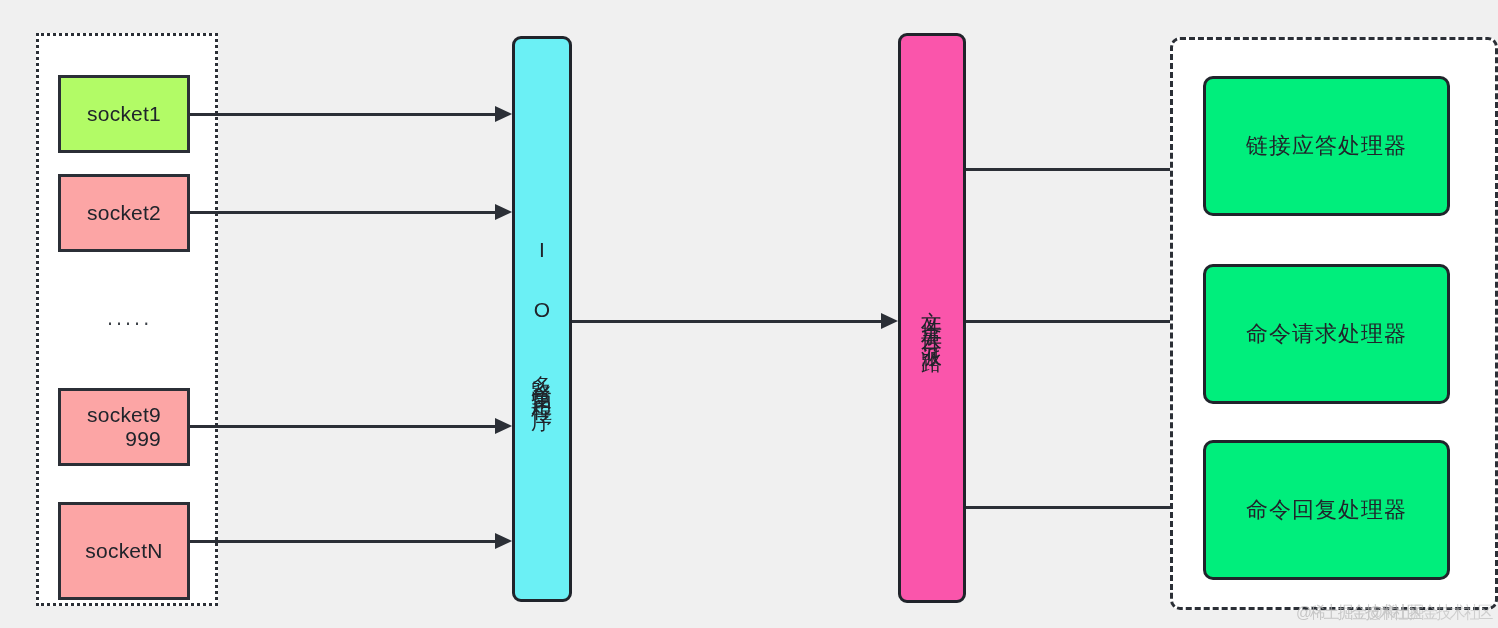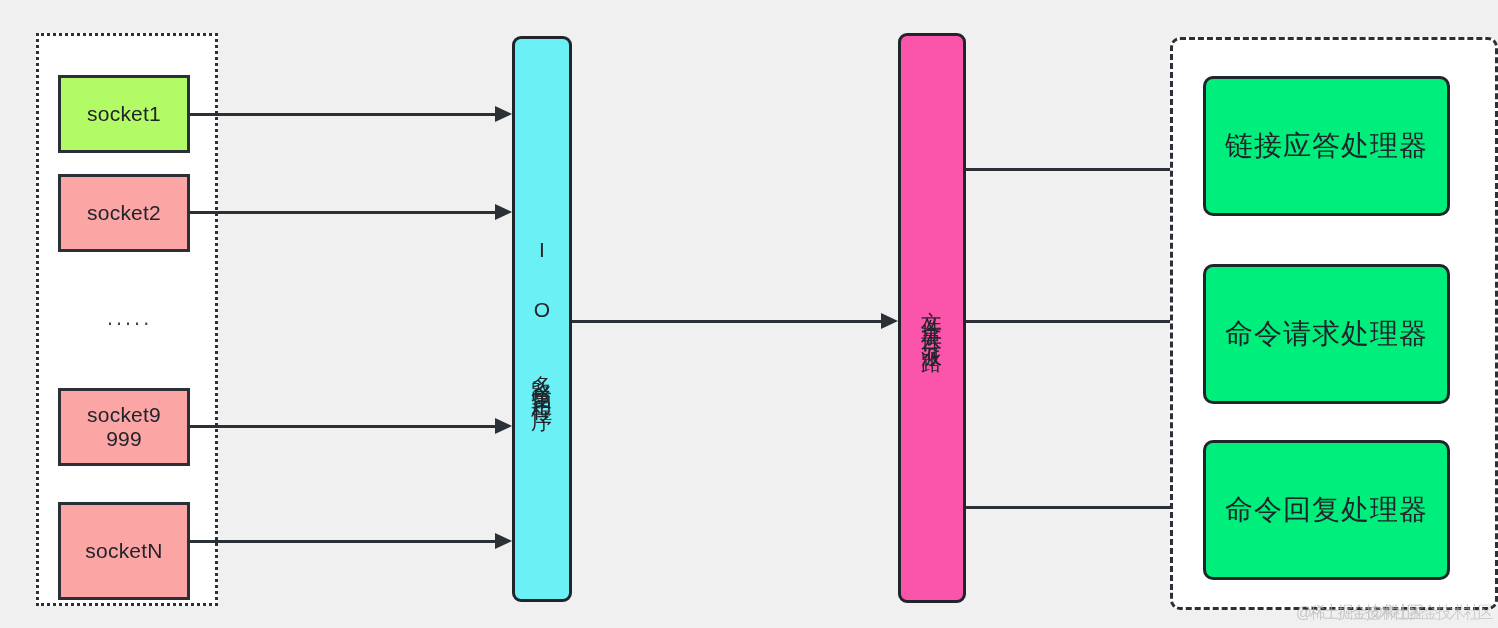--- a/index.html
+++ b/index.html
@@ -67,21 +67,21 @@
 
   
   .handler{
     position:absolute;
     left:1203px;width:247px;height:140px;
     background:#00ee7c;
     border:3px solid #20242b;
     border-radius:10px;
     box-sizing:border-box;
     display:flex;align-items:center;justify-content:center;
-    font-size:28px;
+    font-size:22px;
     letter-spacing:1px;
     color:#20242b;
   }
 
   
   .ellipsis{
     position:absolute;
     color:#3a3f46;
     font-size:19px;
     letter-spacing:3px;
@@ -126,21 +126,21 @@
   <div class="socket light" style="left:58px;top:75px;height:78px;">
     <span>socket1</span>
   </div>
 
   <div class="socket" style="left:58px;top:174px;height:78px;">
     <span>socket2</span>
   </div>
 
   <div class="ellipsis" style="left:107px;top:313px;">·····</div>
 
-  <div class="socket" style="left:58px;top:388px;height:78px;">
+  <div class="socket" style="left:58px;top:388px;height:78px;text-align:right;">
     <span>socket9
 999</span>
   </div>
 
   <div class="socket" style="left:58px;top:502px;height:98px;">
     <span>socketN</span>
   </div>
 
   <div class="arrow" style="left:190px;top:113px;width:322px;">
     <div class="shaft" style="width:305px;"></div>

